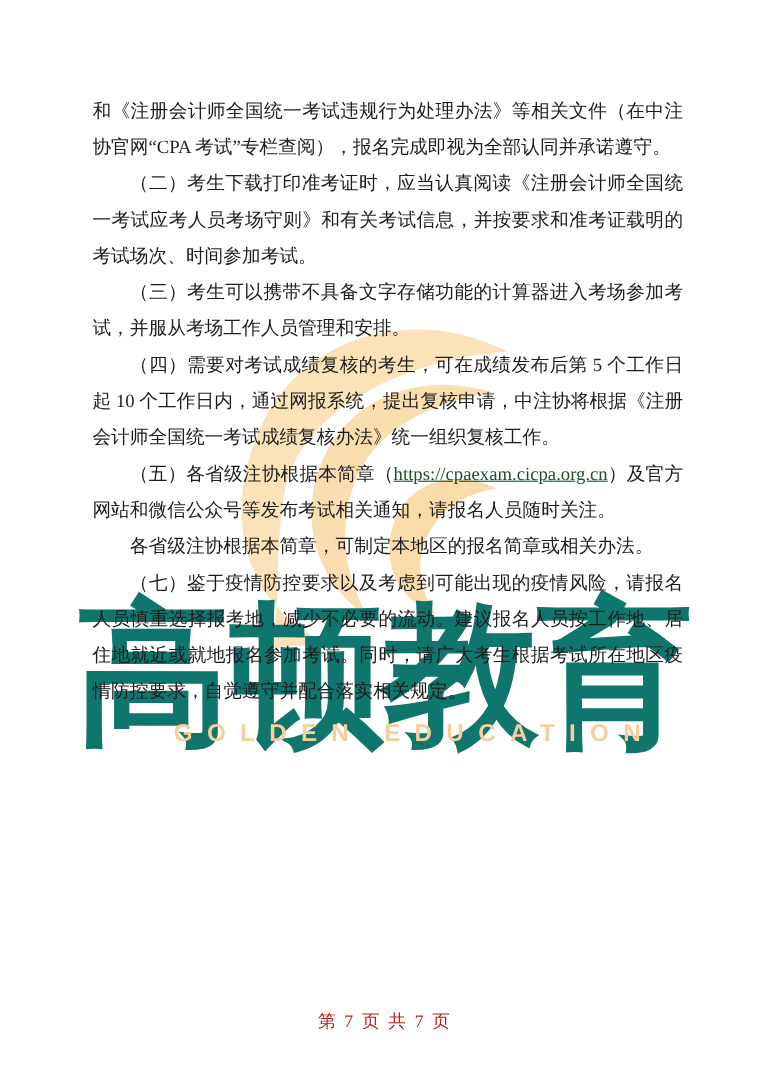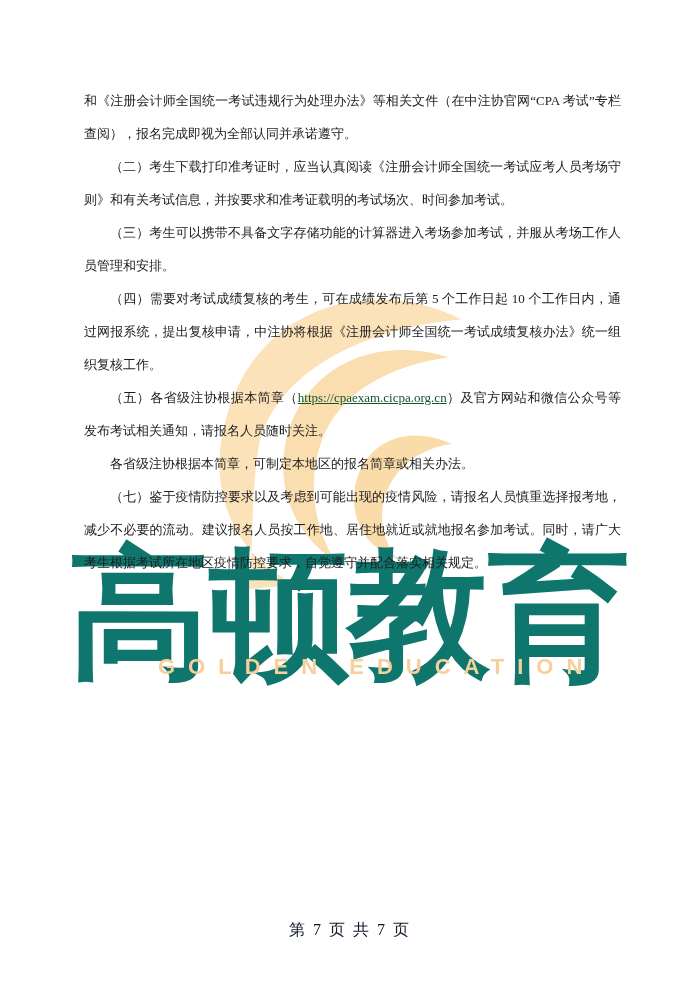--- a/index.html
+++ b/index.html
@@ -30,21 +30,21 @@
     font-size:22px;line-height:34px;
     letter-spacing:13px;
     white-space:nowrap;
     color:#f6cf9a;
   }
   
   .content{
     position:absolute;z-index:2;
     left:84px;top:84px;width:537px;
     color:#1c1c1c;
-    font-size:13px;line-height:33px;
+    font-size:17px;line-height:33px;
     text-align:justify;
     text-justify:inter-character;
   }
   .para{margin:0;text-indent:2em;}
   .para.no-indent{text-indent:0;}
   .doclink{text-decoration:underline;word-break:break-all;}
   .footer{
     position:absolute;z-index:2;
     left:0;top:919px;width:700px;
     text-align:center;
@@ -98,15 +98,15 @@
       <span>（五）各省级注协根据本简章（</span><a class="doclink" href="#" style="color: #14532d;">https://cpaexam.cicpa.org.cn</a><span>）及官方网站和微信公众号等发布考试相关通知，请报名人员随时关注。</span>
     </p>
     <p class="para">
       <span>各省级注协根据本简章，可制定本地区的报名简章或相关办法。</span>
     </p>
     <p class="para">
       <span>（七）鉴于疫情防控要求以及考虑到可能出现的疫情风险，请报名人员慎重选择报考地，减少不必要的流动。建议报名人员按工作地、居住地就近或就地报名参加考试。同时，请广大考生根据考试所在地区疫情防控要求，自觉遵守并配合落实相关规定。</span>
     </p>
   </div>
 
-  <div class="footer" style="color: #0f172a;">第 7 页 共 7 页</div>
+  <div class="footer" style="color: #b91c1c;">第 7 页 共 7 页</div>
 
 </div>
 
 </body></html>

